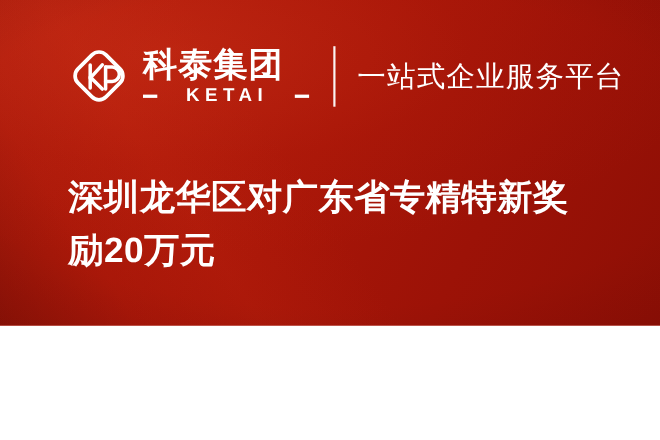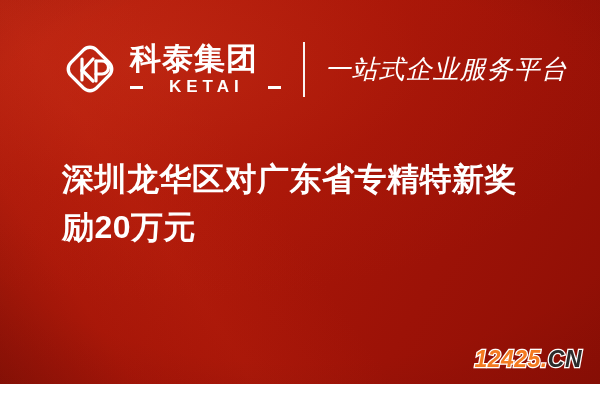--- a/index.html
+++ b/index.html
@@ -9,21 +9,21 @@
   body {
     width: 600px;
     height: 400px;
     overflow: hidden;
     font-family: "Liberation Sans", "DejaVu Sans", sans-serif;
   }
 
   #poster {
     position: relative;
     width: 600px;
-    height: 384px;
+    height: 296px;
     overflow: hidden;
     background: #a81708;
   }
 
   
   .bg-base {
     position: absolute;
     inset: 0;
     background:
       linear-gradient(118deg,
@@ -122,21 +122,20 @@
     background: #ffffff;
     margin: 0 20px 0 22px;
     flex: 0 0 2px;
     opacity: 0.95;
   }
 
   .tagline {
     display: flex;
     flex-direction: row;
     justify-content: flex-start;
-    font-style: italic;
   }
   .tagline-main {
     color: #ffffff;
     font-size: 26px;
     line-height: 29px;
     letter-spacing: 1px;
     white-space: nowrap;
   }
   .tagline-sub {
     color: #ffffff;
@@ -222,17 +221,14 @@
     <div class="divider"></div>
 
     <div class="tagline">
       <div class="tagline-main">一站式企业服务平台</div>
     </div>
 
   </div>
 
   <div class="headline">深圳龙华区对广东省专精特新奖励20万元</div>
 
-  <div class="watermark">
-    <span class="wm-num">12425.</span><span class="wm-tld">CN</span>
-  </div>
 
 </div>
 
 </body></html>

